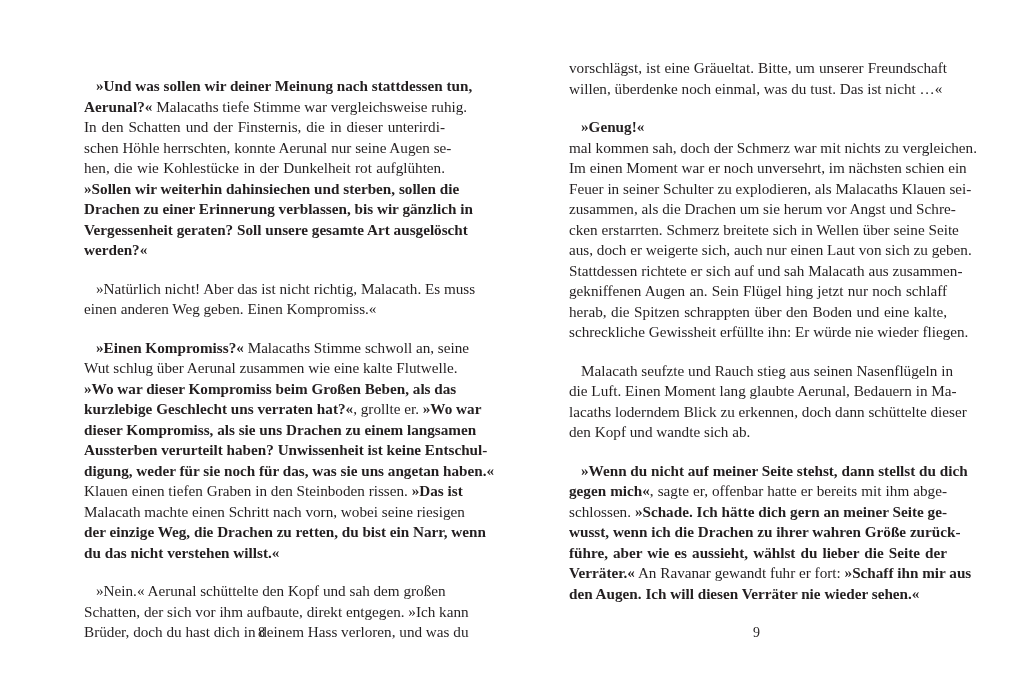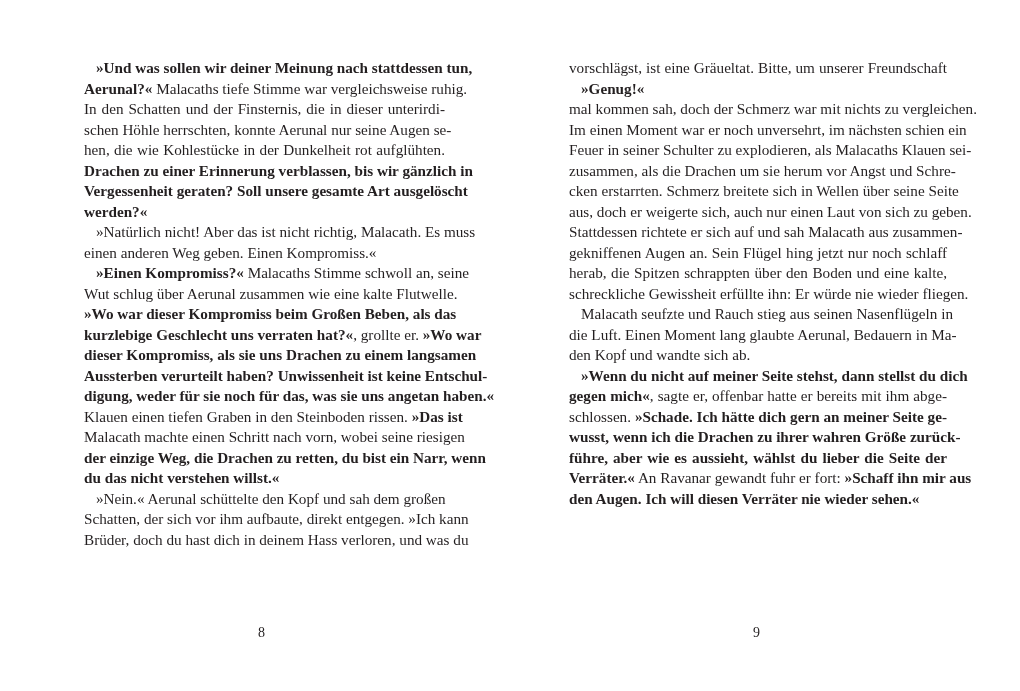--- a/index.html
+++ b/index.html
@@ -16,41 +16,42 @@
     .page.right { left: 569px; width: 378px; }
     .line {
       display: block;
       white-space: nowrap;
       text-align: justify;
       text-align-last: justify;
       height: 20.5px;
       overflow: visible;
     }
     .line.last { text-align-last: left; }
-    .line.indent { padding-left: 12px; }
+    .line.indent { padding-left: 12px; margin-top: 18px; }
     .b { font-weight: bold; }
     .pagenum {
       position: absolute;
       top: 625px;
       font-family: "Liberation Serif", "DejaVu Serif", serif;
       font-size: 14px;
       color: #231f20;
     }
     .pagenum.left { left: 258px; }
     .pagenum.right { left: 753px; }
   </style>
 </head>
 <body>
 
 <div class="page left">
     <span class="line indent"><span class="b">»Und was sollen wir deiner Meinung nach stattdessen tun,</span></span>
     <span class="line"><span class="b">Aerunal?«</span><span> Malacaths tiefe Stimme war vergleichsweise ruhig.</span></span>
     <span class="line"><span>In den Schatten und der Finsternis, die in dieser unterirdi-</span></span>
     <span class="line"><span>schen Höhle herrschten, konnte Aerunal nur seine Augen se-</span></span>
     <span class="line"><span>hen, die wie Kohlestücke in der Dunkelheit rot aufglühten.</span></span>
+    <span class="line"><span class="b">»Sollen wir weiterhin dahinsiechen und sterben, sollen die</span></span>
     <span class="line"><span class="b">Drachen zu einer Erinnerung verblassen, bis wir gänzlich in</span></span>
     <span class="line"><span class="b">Vergessenheit geraten? Soll unsere gesamte Art ausgelöscht</span></span>
     <span class="line last"><span class="b">werden?«</span></span>
     <span class="line indent"><span>»Natürlich nicht! Aber das ist nicht richtig, Malacath. Es muss</span></span>
     <span class="line last"><span>einen anderen Weg geben. Einen Kompromiss.«</span></span>
     <span class="line indent"><span class="b">»Einen Kompromiss?«</span><span> Malacaths Stimme schwoll an, seine</span></span>
     <span class="line"><span>Wut schlug über Aerunal zusammen wie eine kalte Flutwelle.</span></span>
     <span class="line"><span class="b">»Wo war dieser Kompromiss beim Großen Beben, als das</span></span>
     <span class="line"><span class="b">kurzlebige Geschlecht uns verraten hat?«</span><span>, grollte er. </span><span class="b">»Wo war</span></span>
     <span class="line"><span class="b">dieser Kompromiss, als sie uns Drachen zu einem langsamen</span></span>
@@ -61,33 +62,35 @@
     <span class="line"><span class="b">der einzige Weg, die Drachen zu retten, du bist ein Narr, wenn</span></span>
     <span class="line last"><span class="b">du das nicht verstehen willst.«</span></span>
     <span class="line indent"><span>»Nein.« Aerunal schüttelte den Kopf und sah dem großen</span></span>
     <span class="line"><span>Schatten, der sich vor ihm aufbaute, direkt entgegen. »Ich kann</span></span>
     <span class="line"><span>Brüder, doch du hast dich in deinem Hass verloren, und was du</span></span>
   </div>
 <div class="pagenum left">8</div>
 
 <div class="page right">
     <span class="line"><span>vorschlägst, ist eine Gräueltat. Bitte, um unserer Freundschaft</span></span>
+    <span class="line last"><span>willen, überdenke noch einmal, was du tust. Das ist nicht …«</span></span>
     <span class="line indent last"><span class="b">»Genug!«</span></span>
     <span class="line"><span>mal kommen sah, doch der Schmerz war mit nichts zu vergleichen.</span></span>
     <span class="line"><span>Im einen Moment war er noch unversehrt, im nächsten schien ein</span></span>
     <span class="line"><span>Feuer in seiner Schulter zu explodieren, als Malacaths Klauen sei-</span></span>
     <span class="line"><span>zusammen, als die Drachen um sie herum vor Angst und Schre-</span></span>
     <span class="line"><span>cken erstarrten. Schmerz breitete sich in Wellen über seine Seite</span></span>
     <span class="line"><span>aus, doch er weigerte sich, auch nur einen Laut von sich zu geben.</span></span>
     <span class="line"><span>Stattdessen richtete er sich auf und sah Malacath aus zusammen-</span></span>
     <span class="line"><span>gekniffenen Augen an. Sein Flügel hing jetzt nur noch schlaff</span></span>
     <span class="line"><span>herab, die Spitzen schrappten über den Boden und eine kalte,</span></span>
     <span class="line last"><span>schreckliche Gewissheit erfüllte ihn: Er würde nie wieder fliegen.</span></span>
     <span class="line indent"><span>Malacath seufzte und Rauch stieg aus seinen Nasenflügeln in</span></span>
     <span class="line"><span>die Luft. Einen Moment lang glaubte Aerunal, Bedauern in Ma-</span></span>
+    <span class="line"><span>lacaths loderndem Blick zu erkennen, doch dann schüttelte dieser</span></span>
     <span class="line last"><span>den Kopf und wandte sich ab.</span></span>
     <span class="line indent"><span class="b">»Wenn du nicht auf meiner Seite stehst, dann stellst du dich</span></span>
     <span class="line"><span class="b">gegen mich«</span><span>, sagte er, offenbar hatte er bereits mit ihm abge-</span></span>
     <span class="line"><span>schlossen. </span><span class="b">»Schade. Ich hätte dich gern an meiner Seite ge-</span></span>
     <span class="line"><span class="b">wusst, wenn ich die Drachen zu ihrer wahren Größe zurück-</span></span>
     <span class="line"><span class="b">führe, aber wie es aussieht, wählst du lieber die Seite der</span></span>
     <span class="line"><span class="b">Verräter.«</span><span> An Ravanar gewandt fuhr er fort: </span><span class="b">»Schaff ihn mir aus</span></span>
     <span class="line last"><span class="b">den Augen. Ich will diesen Verräter nie wieder sehen.«</span></span>
   </div>
 <div class="pagenum right">9</div>

